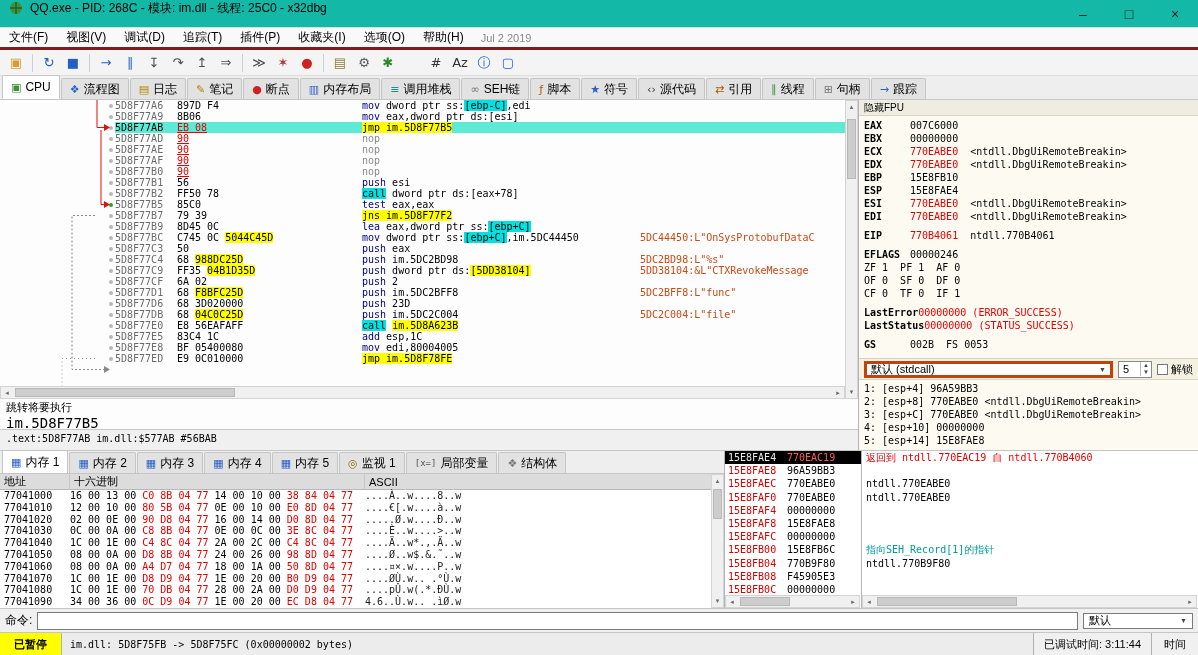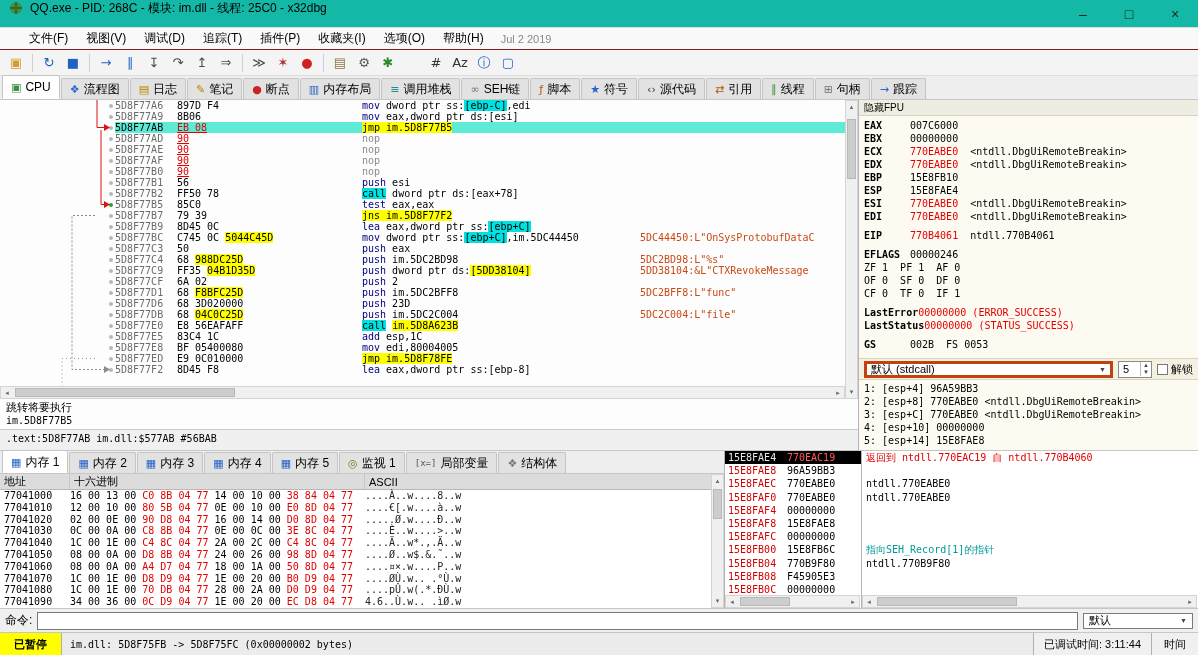--- a/index.html
+++ b/index.html
@@ -11,21 +11,21 @@
   
   #titlebar { position:absolute; left:0; top:0; width:1198px; height:28px; background:#14b8a6;
               border-bottom:1px solid #dcdcdc; display:flex; align-items:flex-start; padding-left:8px; }
   #app-icon { width:16px; height:16px; margin-right:6px; flex:none; }
   #window-title { font-size:12px; }
   #win-controls { margin-left:auto; display:flex; height:100%; }
   .win-btn { width:46px; display:flex; align-items:center; justify-content:center; font-size:14px; color:#222; }
 
   
   #menubar { position:absolute; left:0; top:28px; width:1198px; height:22px; background:#f9f9f9;
-             border-bottom:1px solid #7f1d1d; display:flex; align-items:center; padding-left:20px; }
+             border-bottom:3px solid #7f1d1d; display:flex; align-items:center; padding-left:0; }
   .menu-item { padding:2px 9px; }
   .build-date { color:#8a8a8a; margin-left:8px; font-size:11px; }
 
   
   #toolbar { position:absolute; left:0; top:50px; width:1198px; height:26px; background:#f4f4f4;
              border-bottom:1px solid #dddddd; display:flex; align-items:center; padding-left:4px; }
   .tool-btn { min-width:24px; height:22px; display:flex; align-items:center; justify-content:center;
               font-size:13px; border-radius:2px; padding:0 2px; font-family:"DejaVu Sans", sans-serif; }
   .tool-sep { width:1px; height:18px; background:#cfcfcf; margin:0 4px; }
 
@@ -77,21 +77,21 @@
   #stack-hscroll .thumb { height:9px; margin-top:1px; width:50px; }
   #comments-hscroll { left:0; bottom:0; width:335px; height:13px; flex-direction:row; }
   #comments-hscroll .arr { width:12px; }
   #comments-hscroll .thumb { height:9px; margin-top:1px; width:140px; }
 
   
   #infobox { position:absolute; left:0; top:399px; width:858px; height:51px; background:#f0f0f0; }
   #info-white { position:absolute; left:0; top:0; width:858px; height:31px; background:#fdfdfd;
                 border-bottom:1px solid #c9c9c9; padding:1px 6px; }
   #info-line1 { font-size:11px; }
-  #info-line2 { font-size:10px; }
+  #info-line2 { font-size:14px; }
   #info-footer { position:absolute; left:6px; top:34px; font-size:10px; }
 
   
   #regpanel { position:absolute; left:858px; top:100px; width:340px; height:350px; background:#fdfbf1;
               border-left:1px solid #b4b4b4; display:flex; flex-direction:column;
               font-family:"DejaVu Sans Mono", monospace; }
   #fpu-header { height:16px; flex:none; background:#efede1; border-bottom:1px solid #d8d4c4;
                 font-size:10px; padding:1px 5px; font-family:"Liberation Sans", sans-serif; }
   #reglist { flex:1; padding:3px 5px; font-size:10px; line-height:13px; overflow:hidden; white-space:pre; }
   .regline { white-space:pre; }
@@ -355,21 +355,20 @@
       <div class="drow"><span class="dg"><span class="dot"></span></span><span class="da">5D8F77C4</span><span class="db"><span>68 </span><span class="yhl">988DC25D</span></span><span class="di"><span class="mn">push </span><span>im.5DC2BD98</span></span><span class="dc"><span class="str">5DC2BD98:L"%s"</span></span></div>
       <div class="drow"><span class="dg"><span class="dot"></span></span><span class="da">5D8F77C9</span><span class="db"><span>FF35 </span><span class="yhl">04B1D35D</span></span><span class="di"><span class="mn">push </span><span>dword ptr ds:</span><span class="yhl">[5DD38104]</span></span><span class="dc"><span class="str">5DD38104:&amp;L"CTXRevokeMessage</span></span></div>
       <div class="drow"><span class="dg"><span class="dot"></span></span><span class="da">5D8F77CF</span><span class="db"><span>6A 02</span></span><span class="di"><span class="mn">push </span><span>2</span></span><span class="dc"></span></div>
       <div class="drow"><span class="dg"><span class="dot"></span></span><span class="da">5D8F77D1</span><span class="db"><span>68 </span><span class="yhl">F8BFC25D</span></span><span class="di"><span class="mn">push </span><span>im.5DC2BFF8</span></span><span class="dc"><span class="str">5DC2BFF8:L"func"</span></span></div>
       <div class="drow"><span class="dg"><span class="dot"></span></span><span class="da">5D8F77D6</span><span class="db"><span>68 3D020000</span></span><span class="di"><span class="mn">push </span><span>23D</span></span><span class="dc"></span></div>
       <div class="drow"><span class="dg"><span class="dot"></span></span><span class="da">5D8F77DB</span><span class="db"><span>68 </span><span class="yhl">04C0C25D</span></span><span class="di"><span class="mn">push </span><span>im.5DC2C004</span></span><span class="dc"><span class="str">5DC2C004:L"file"</span></span></div>
       <div class="drow"><span class="dg"><span class="dot"></span></span><span class="da">5D8F77E0</span><span class="db"><span>E8 56EAFAFF</span></span><span class="di"><span class="cyhl">call</span><span> </span><span class="yhl">im.5D8A623B</span></span><span class="dc"></span></div>
       <div class="drow"><span class="dg"><span class="dot"></span></span><span class="da">5D8F77E5</span><span class="db"><span>83C4 1C</span></span><span class="di"><span class="mn">add </span><span>esp,1C</span></span><span class="dc"></span></div>
       <div class="drow"><span class="dg"><span class="dot"></span></span><span class="da">5D8F77E8</span><span class="db"><span>BF 05400080</span></span><span class="di"><span class="mn">mov </span><span>edi,80004005</span></span><span class="dc"></span></div>
       <div class="drow"><span class="dg"><span class="dot"></span></span><span class="da">5D8F77ED</span><span class="db"><span>E9 0C010000</span></span><span class="di"><span class="yhl">jmp im.5D8F78FE</span></span><span class="dc"></span></div>
-      <div class="drow"><span class="dg"><span class="dot"></span></span><span class="da">5D8F77F2</span><span class="db"><span>8D45 F8</span></span><span class="di"><span class="mn">lea </span><span>eax,dword ptr ss:[ebp-8]</span></span><span class="dc"></span></div>
     </div>
   <svg id="jump-arrows" width="115" height="286">
     <path d="M97,0 V27.5 H104" stroke="#dd1111" fill="none" stroke-width="1"></path>
     <polygon points="104,24 104,31 110,27.5" fill="#dd1111"></polygon>
     <path d="M101,30 V104.5 H104" stroke="#dd1111" fill="none" stroke-width="1"></path>
     <polygon points="104,101 104,108 110,104.5" fill="#dd1111"></polygon>
     <path d="M95,115.5 H72 V269.5 H104" stroke="#8a8a8a" fill="none" stroke-width="1" stroke-dasharray="2,2"></path>
     <polygon points="104,266 104,273 110,269.5" fill="#8a8a8a"></polygon>
     <path d="M95,258.5 H62 V286" stroke="#9a9a9a" fill="none" stroke-width="1" stroke-dasharray="1,3"></path>
   </svg>

